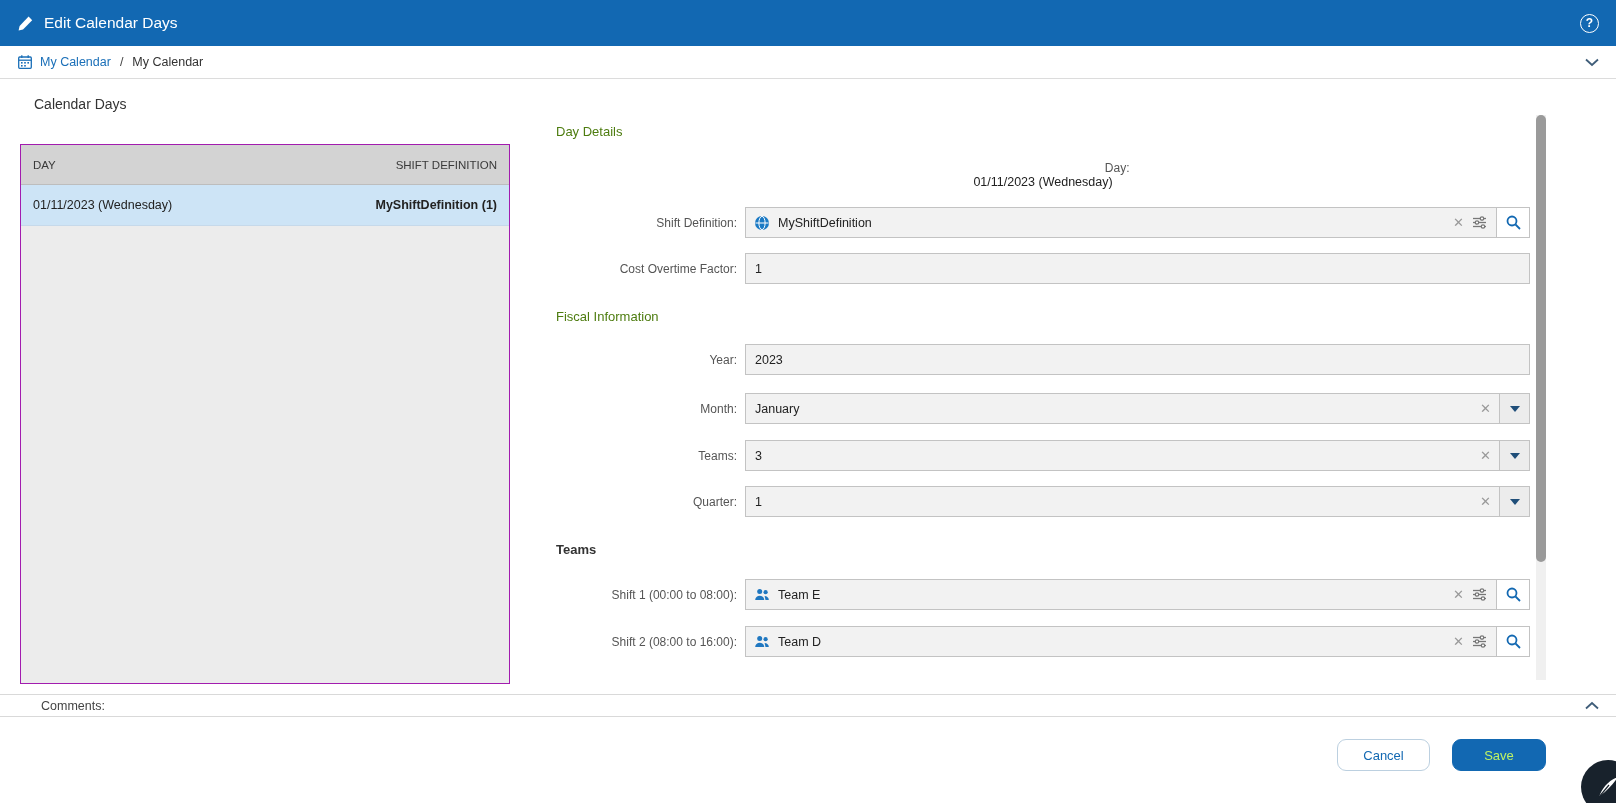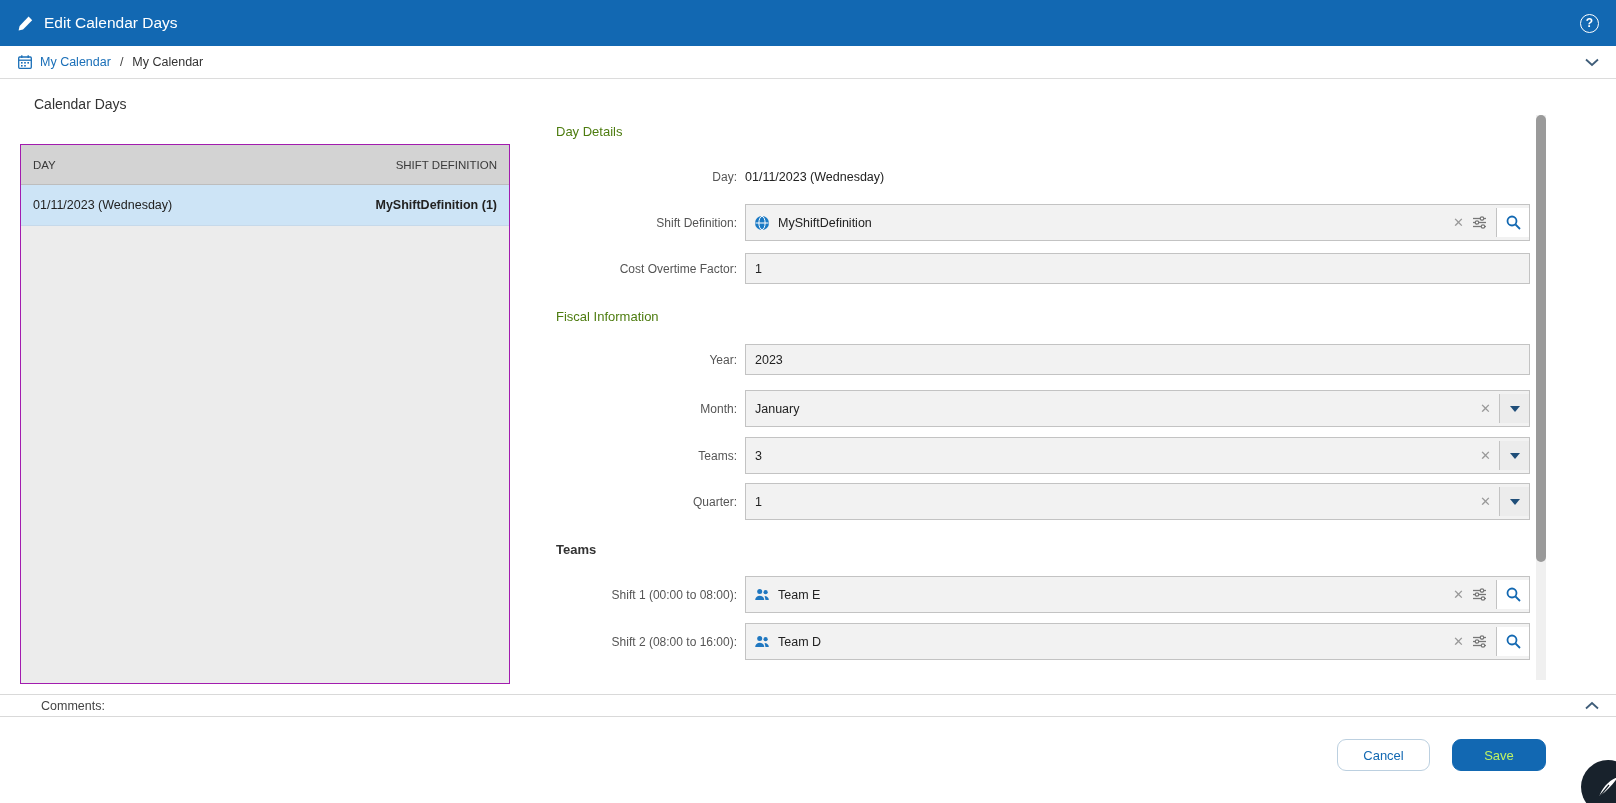--- a/index.html
+++ b/index.html
@@ -38,21 +38,21 @@
   .trow .shiftdef { font-weight:bold; }
 
   
   .section-h { position:absolute; left:556px; font-size:13px; color:#4d7c0f; }
   .section-h.teams-h { color:#333; font-weight:bold; }
   .rrow { position:absolute; left:556px; width:974px; height:31px;
           display:flex; align-items:center; }
   .rlabel { width:189px; text-align:right; padding-right:8px; font-size:12px;
             color:#555; flex:none; }
   .rvalue-text { font-size:12.5px; color:#222; }
-  .lookup, .combo { flex:1; height:37px; background:#f2f2f2;
+  .lookup, .combo { flex:1; height:31px; background:#f2f2f2;
                     border:1px solid #c3c3c3; display:flex; align-items:center; }
   .licon { margin:0 8px; display:flex; align-items:center; }
   .ltext { flex:1; font-size:12.5px; color:#222; }
   .combo .ltext { padding-left:9px; }
   .clear-x { color:#999; font-size:13px; margin:0 8px; cursor:pointer; }
   .sliders { margin-right:9px; display:flex; align-items:center; cursor:pointer; }
   .searchbtn { width:33px; height:29px; background:#fff; border:none;
                border-left:1px solid #c3c3c3; display:flex; align-items:center;
                justify-content:center; cursor:pointer; }
   .dropbtn { width:30px; height:29px; background:#ececec; border:none;
@@ -140,21 +140,21 @@
       <span>SHIFT DEFINITION</span>
     </div>
     <div class="trow">
       <span>01/11/2023 (Wednesday)</span>
       <span class="shiftdef">MyShiftDefinition (1)</span>
     </div>
   </div>
 
   <div class="section-h" style="top:124px;">Day Details</div>
 
-  <div class="rrow" style="top:161px;">
+  <div class="rrow" style="top:161px;flex-direction:column;">
     <span class="rlabel">Day:</span>
     <span class="rvalue-text">01/11/2023 (Wednesday)</span>
   </div>
 
   <div class="rrow" style="top:207px;">
     <span class="rlabel">Shift Definition:</span>
     <div class="lookup">
       <span class="licon">
         <svg width="16" height="16" viewBox="0 0 16 16">
             <circle cx="8" cy="8" r="7" fill="#1a79c4"></circle>

